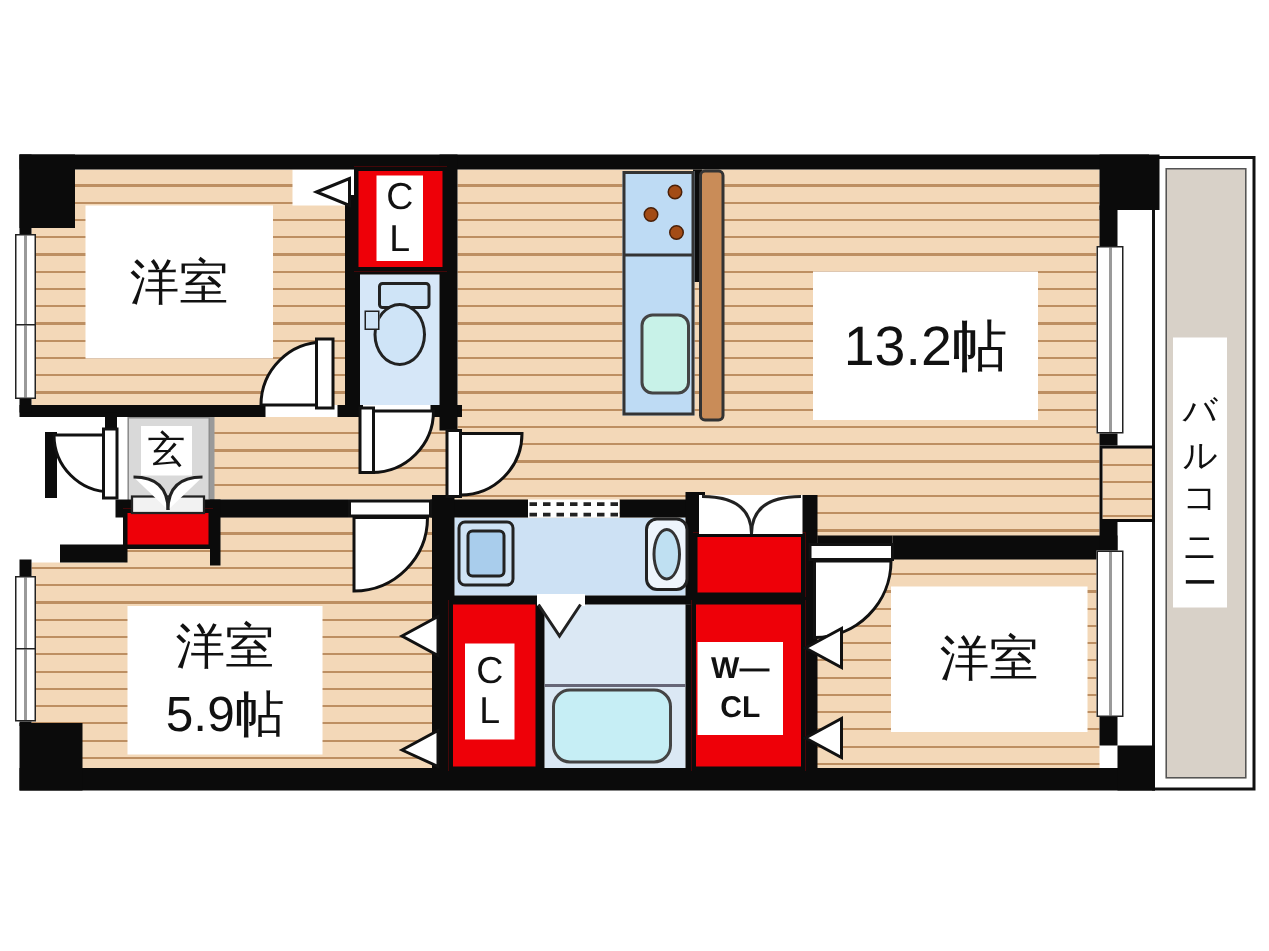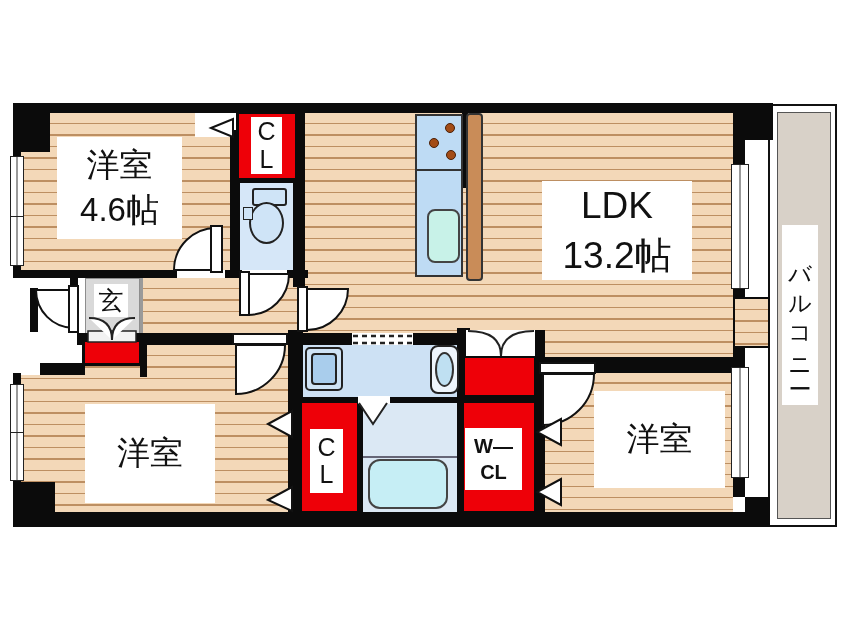--- a/index.html
+++ b/index.html
@@ -122,28 +122,27 @@
 
   <div class="abs" style="left:368px;top:459px;width:80px;height:50px;background:#c6eef5;border:2px solid #444;border-radius:12px;box-sizing:border-box;"></div>
   <div class="abs" style="left:363px;top:456px;width:94px;height:2px;background:#667;"></div>
 
   <div class="abs" style="left:252px;top:188px;width:35px;height:18px;background:#cfe4f7;border:2px solid #222;border-radius:3px;box-sizing:border-box;"></div>
   <div class="abs" style="left:249px;top:202px;width:35px;height:42px;background:#cfe4f7;border:2px solid #222;border-radius:50%;box-sizing:border-box;"></div>
   <div class="abs" style="left:243px;top:207px;width:10px;height:13px;background:#cfe4f7;border:1.5px solid #222;box-sizing:border-box;"></div>
 
   <div class="label roomlabel" style="left:57px;top:137px;width:125px;height:102px;">
     <span>洋室</span>
-    <span>4.6帖</span>
   </div>
   <div class="label ldklabel" style="left:542px;top:181px;width:150px;height:99px;">
-    <span>LDK</span>
     <span>13.2帖</span>
   </div>
   <div class="label roomlabel" style="left:85px;top:404px;width:130px;height:99px;">
     <span>洋室</span>
+    <span>5.9帖</span>
   </div>
   <div class="label roomlabel" style="left:594px;top:391px;width:131px;height:97px;">
     <span>洋室</span>
   </div>
   <div class="label cllabel" style="left:251px;top:117px;width:31px;height:57px;">
     <span>C</span>
     <span>L</span>
   </div>
   <div class="label cllabel" style="left:310px;top:429px;width:33px;height:64px;">
     <span>C</span>

